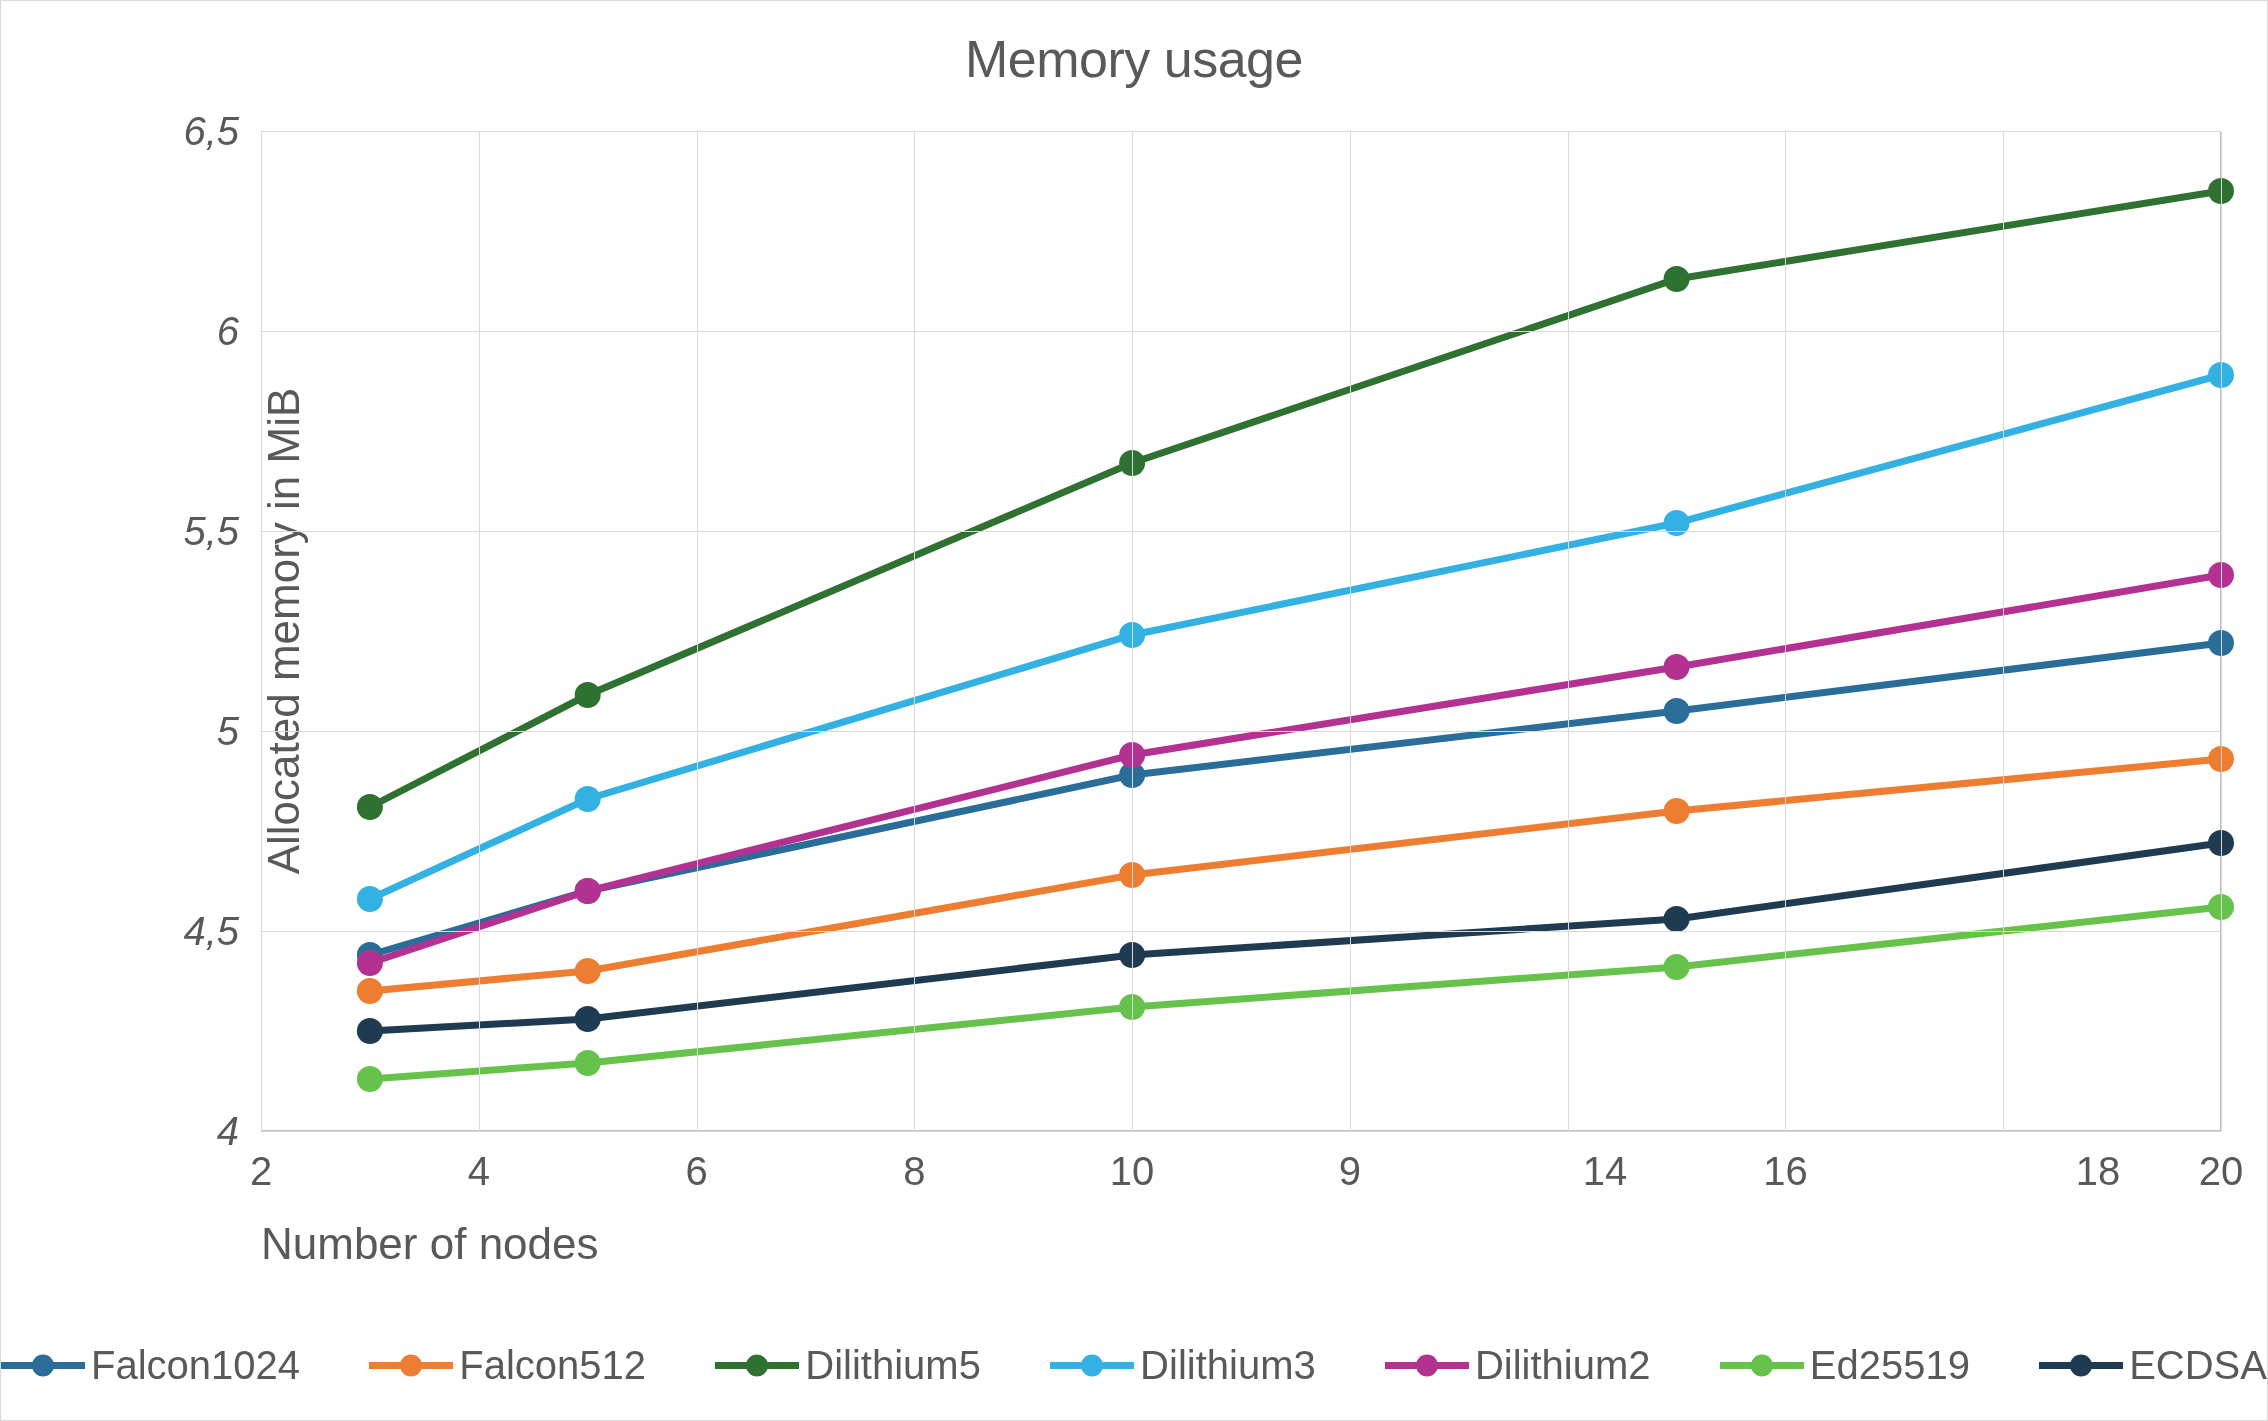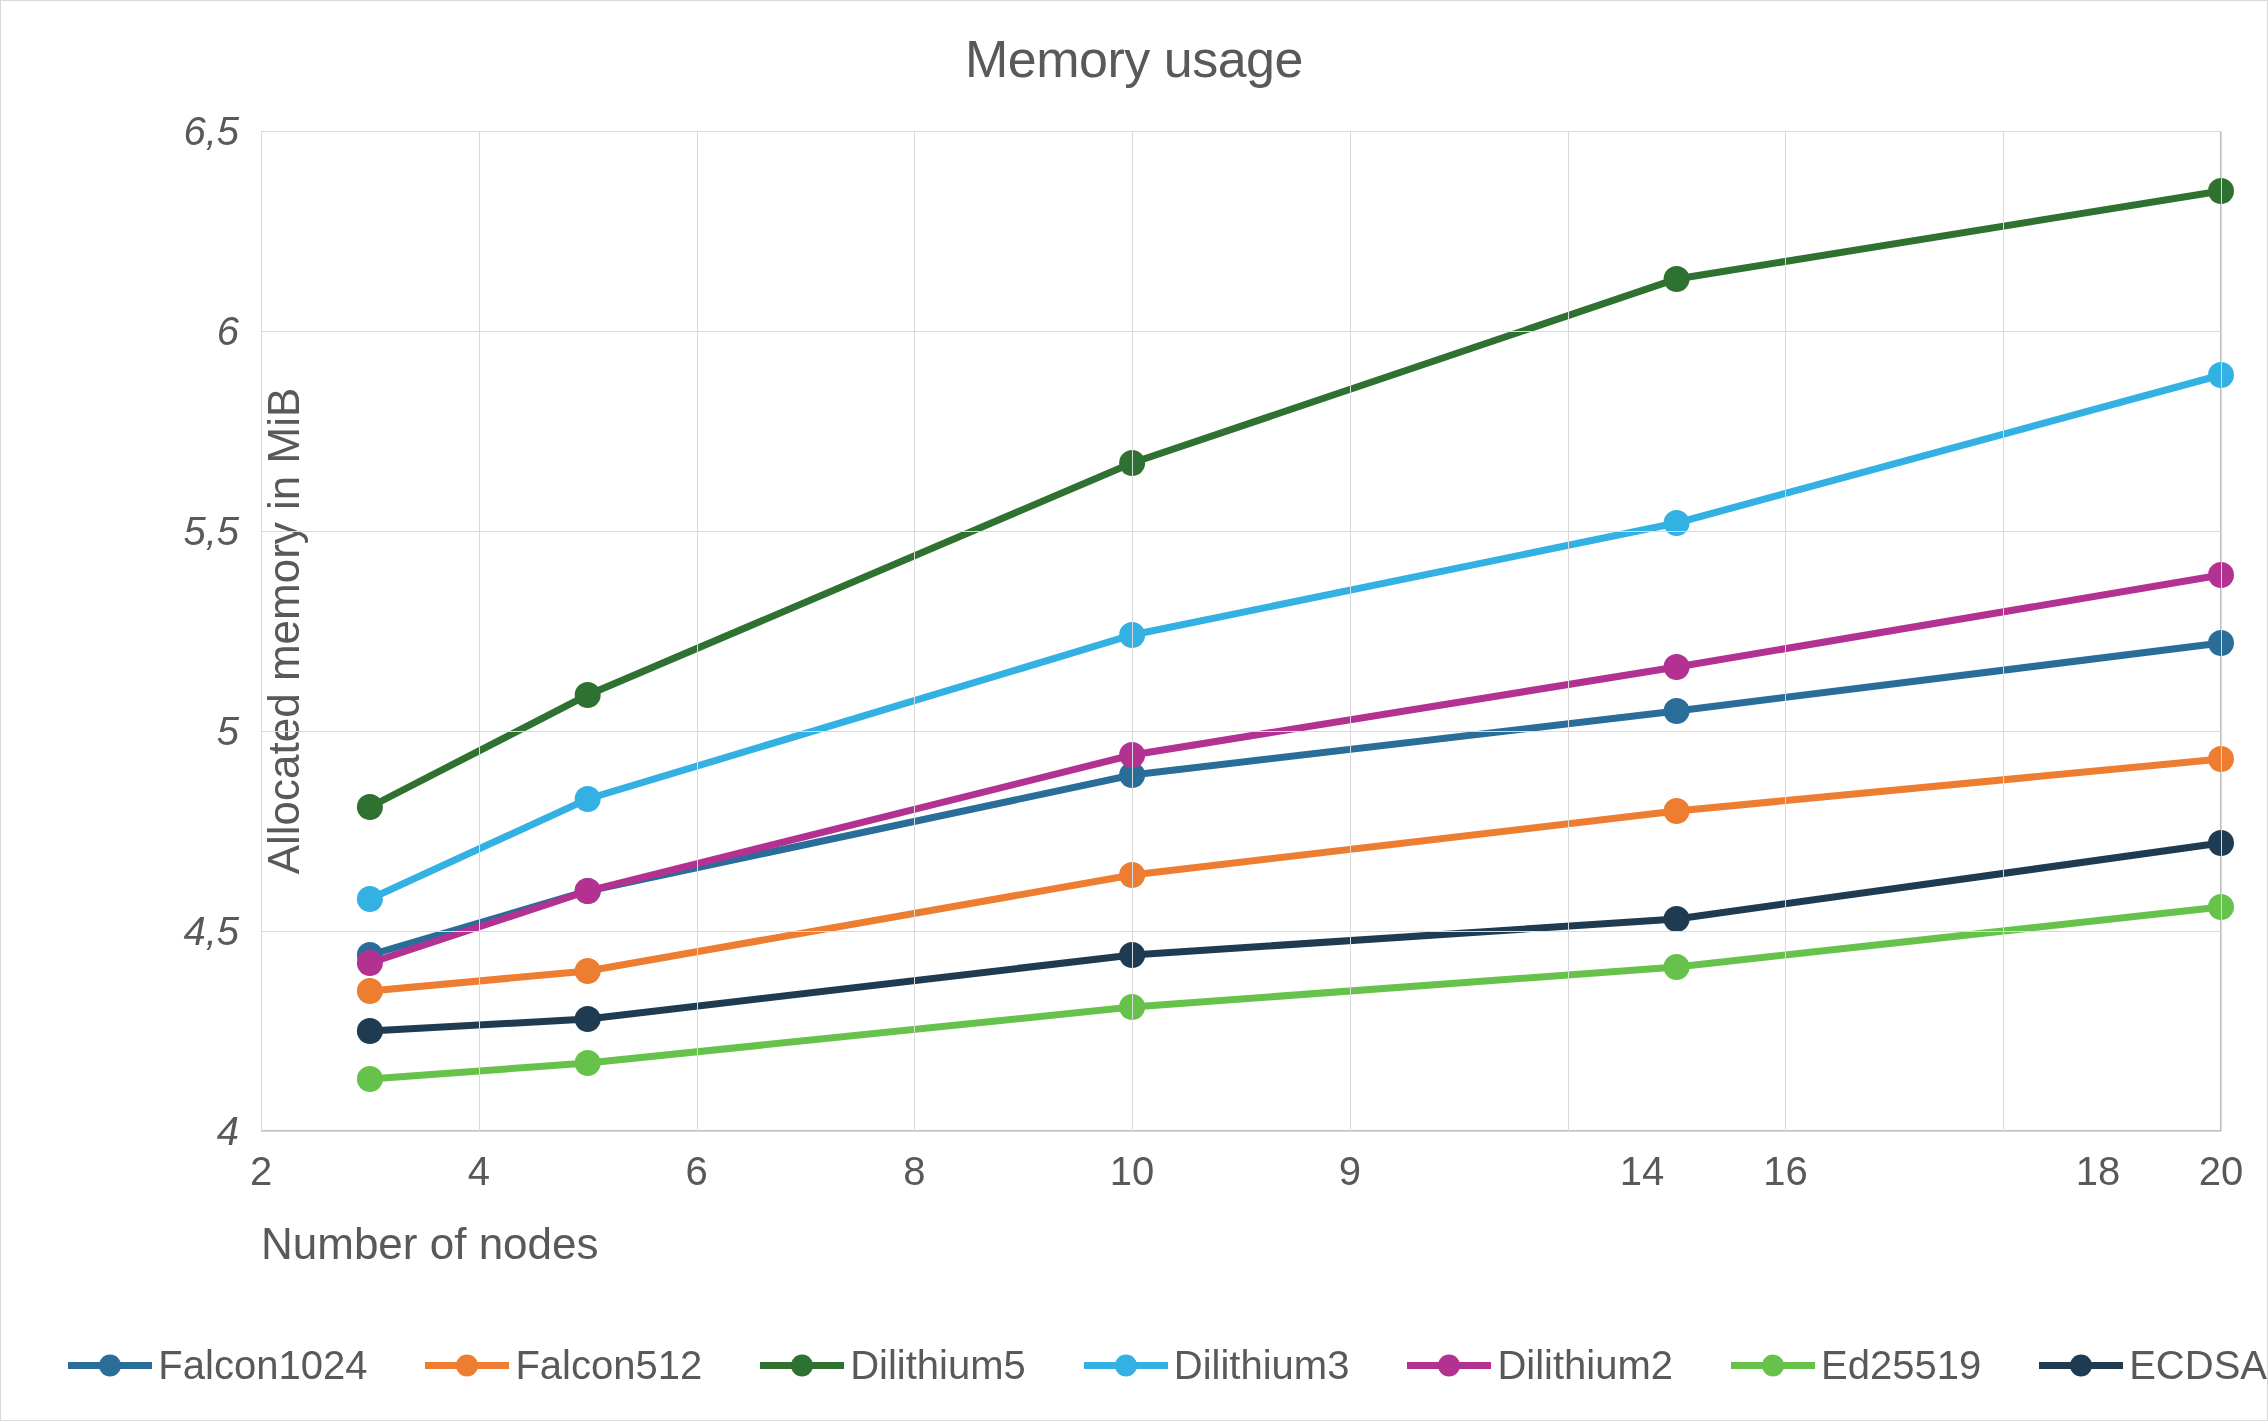--- a/index.html
+++ b/index.html
@@ -98,21 +98,21 @@
     white-space: nowrap;
     font-size: 44px;
     color: #595959;
   }
   .legend {
     position: absolute;
     bottom: 32px;
     left: 0;
     right: 0;
     display: flex;
-    justify-content: flex-end;
+    justify-content: space-between;
     gap: 58px;
     font-size: 40px;
     color: #595959;
   }
   .legend-item {
     display: flex;
     align-items: center;
     gap: 6px;
   }
   .legend-swatch {
@@ -204,21 +204,21 @@
       <div class="tick-label-x" style="left: 217.778px;">4</div>
       <div class="grid-line-v" style="left: 435.556px;"></div>
       <div class="tick-label-x" style="left: 435.556px;">6</div>
       <div class="grid-line-v" style="left: 653.333px;"></div>
       <div class="tick-label-x" style="left: 653.333px;">8</div>
       <div class="grid-line-v" style="left: 871.111px;"></div>
       <div class="tick-label-x" style="left: 871.111px;">10</div>
       <div class="grid-line-v" style="left: 1088.89px;"></div>
       <div class="tick-label-x" style="left: 1088.89px;">9</div>
       <div class="grid-line-v" style="left: 1306.67px;"></div>
-      <div class="tick-label-x" style="left: 1381px;">14</div>
+      <div class="tick-label-x" style="left: 1344px;">14</div>
       <div class="grid-line-v" style="left: 1524.44px;"></div>
       <div class="tick-label-x" style="left: 1524.44px;">16</div>
       <div class="grid-line-v" style="left: 1742.22px;"></div>
       <div class="tick-label-x" style="left: 1837px;">18</div>
       <div class="grid-line-v" style="left: 1960px;"></div>
       <div class="tick-label-x" style="left: 1960px;">20</div>
       <div class="grid-line-h" style="top: 1000px;"></div>
       <div class="tick-label-y" style="top: 1000px;">4</div>
       <div class="grid-line-h" style="top: 800px;"></div>
       <div class="tick-label-y" style="top: 800px;">4,5</div>

